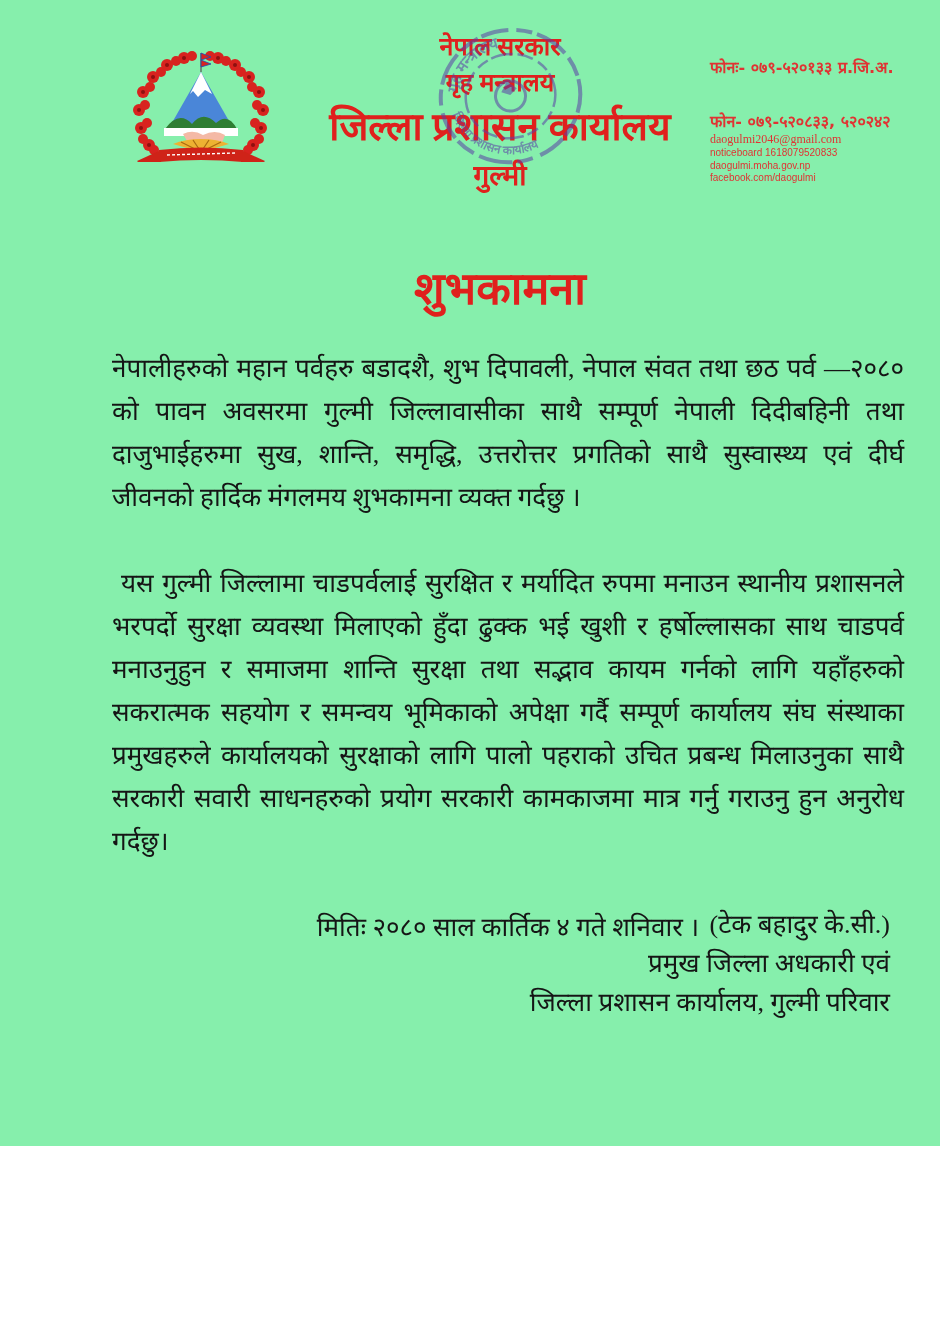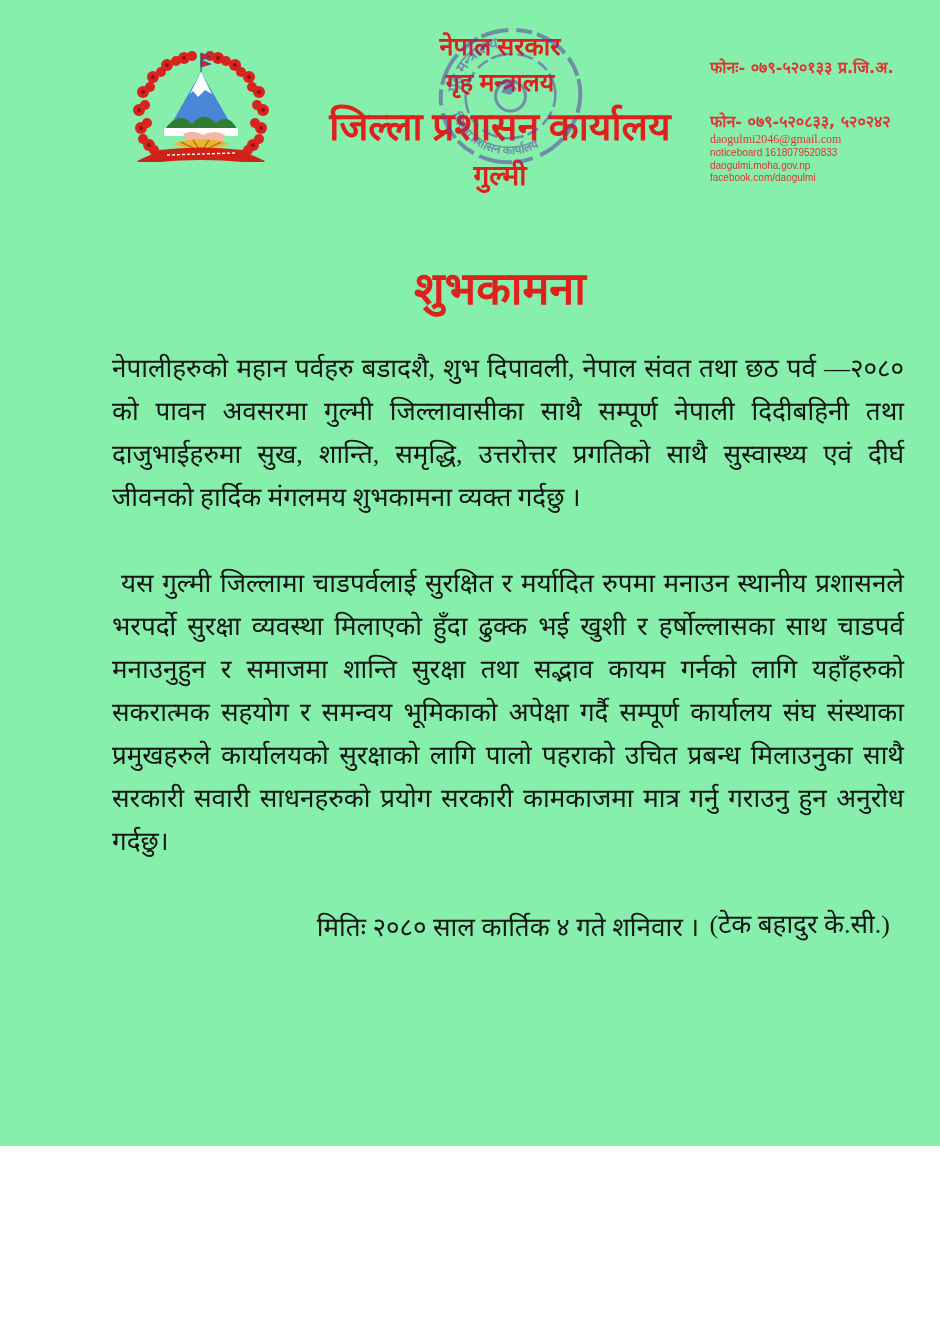--- a/index.html
+++ b/index.html
@@ -152,15 +152,17 @@
   <div class="title">शुभकामना</div>
 
   <div class="body-text">
     <p>नेपालीहरुको महान पर्वहरु बडादशै, शुभ दिपावली, नेपाल संवत तथा छठ पर्व —२०८० को पावन अवसरमा गुल्मी जिल्लावासीका साथै सम्पूर्ण नेपाली दिदीबहिनी तथा दाजुभाईहरुमा सुख, शान्ति, समृद्धि, उत्तरोत्तर प्रगतिको साथै सुस्वास्थ्य एवं दीर्घ जीवनको हार्दिक मंगलमय शुभकामना व्यक्त गर्दछु ।</p>
     <p class="indent">यस गुल्मी जिल्लामा चाडपर्वलाई सुरक्षित र मर्यादित रुपमा मनाउन स्थानीय प्रशासनले भरपर्दो सुरक्षा व्यवस्था मिलाएको हुँदा ढुक्क भई खुशी र हर्षोल्लासका साथ चाडपर्व मनाउनुहुन र समाजमा शान्ति सुरक्षा तथा सद्भाव कायम गर्नको लागि यहाँहरुको सकरात्मक सहयोग र समन्वय भूमिकाको अपेक्षा गर्दै सम्पूर्ण कार्यालय संघ संस्थाका प्रमुखहरुले कार्यालयको सुरक्षाको लागि पालो पहराको उचित प्रबन्ध मिलाउनुका साथै सरकारी सवारी साधनहरुको प्रयोग सरकारी कामकाजमा मात्र गर्नु गराउनु हुन अनुरोध गर्दछु।</p>
     <p class="date-line">मितिः २०८० साल कार्तिक ४ गते शनिवार ।</p>
   </div>
 
   <div class="signature">
     <div>(टेक बहादुर के.सी.)</div>
+    <div>प्रमुख जिल्ला अधकारी एवं</div>
+    <div>जिल्ला प्रशासन कार्यालय, गुल्मी परिवार</div>
   </div>
 
 </div>
 
 </body></html>

